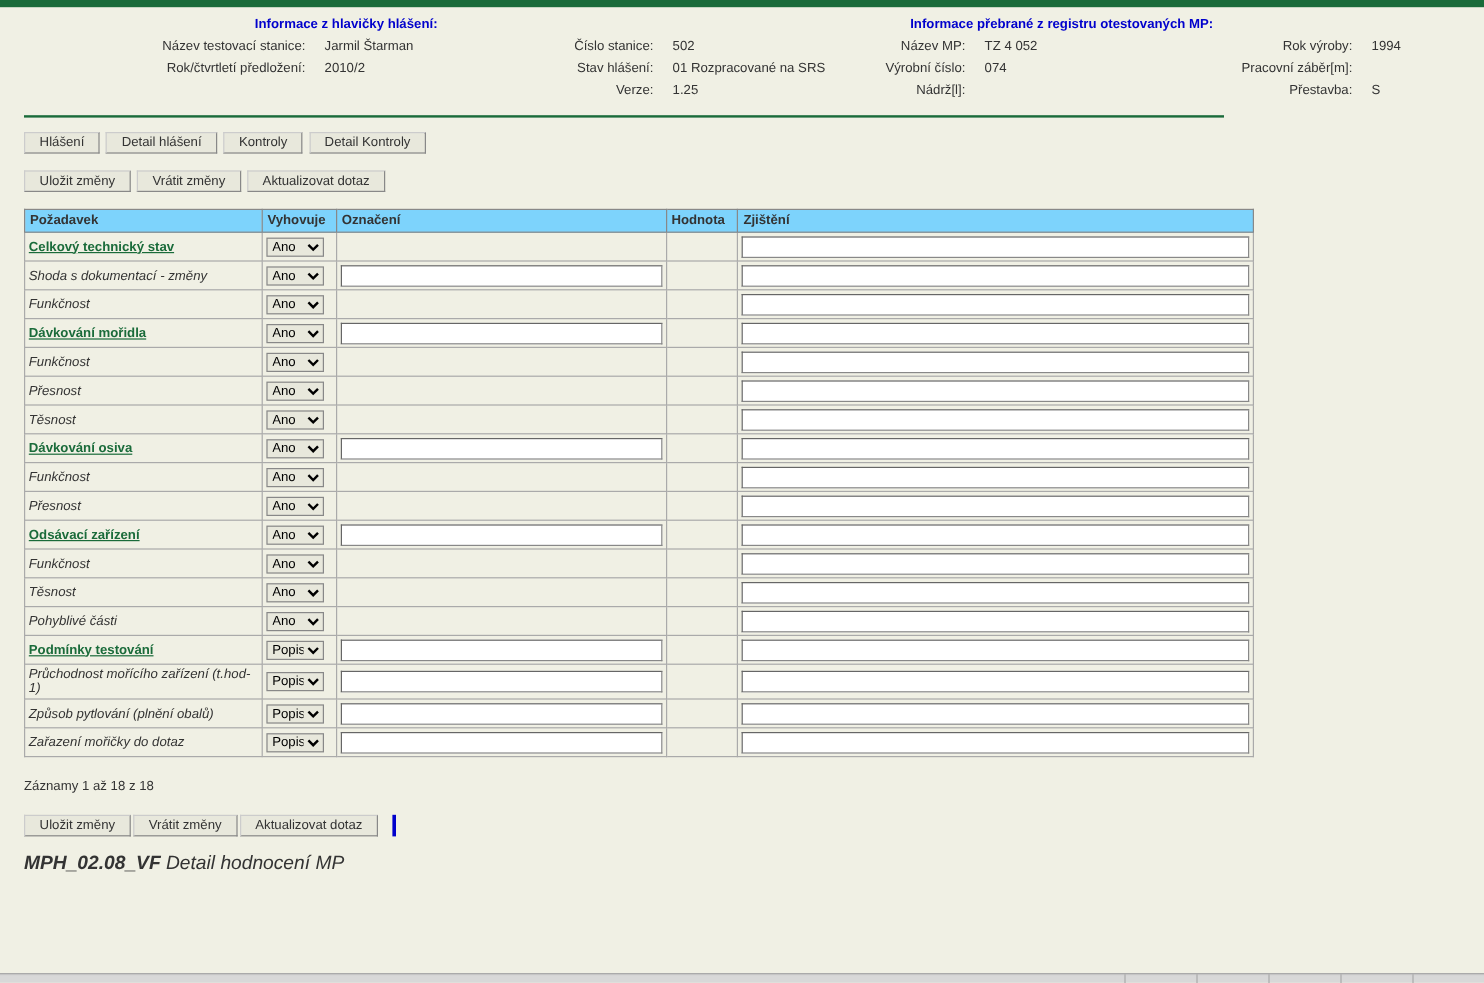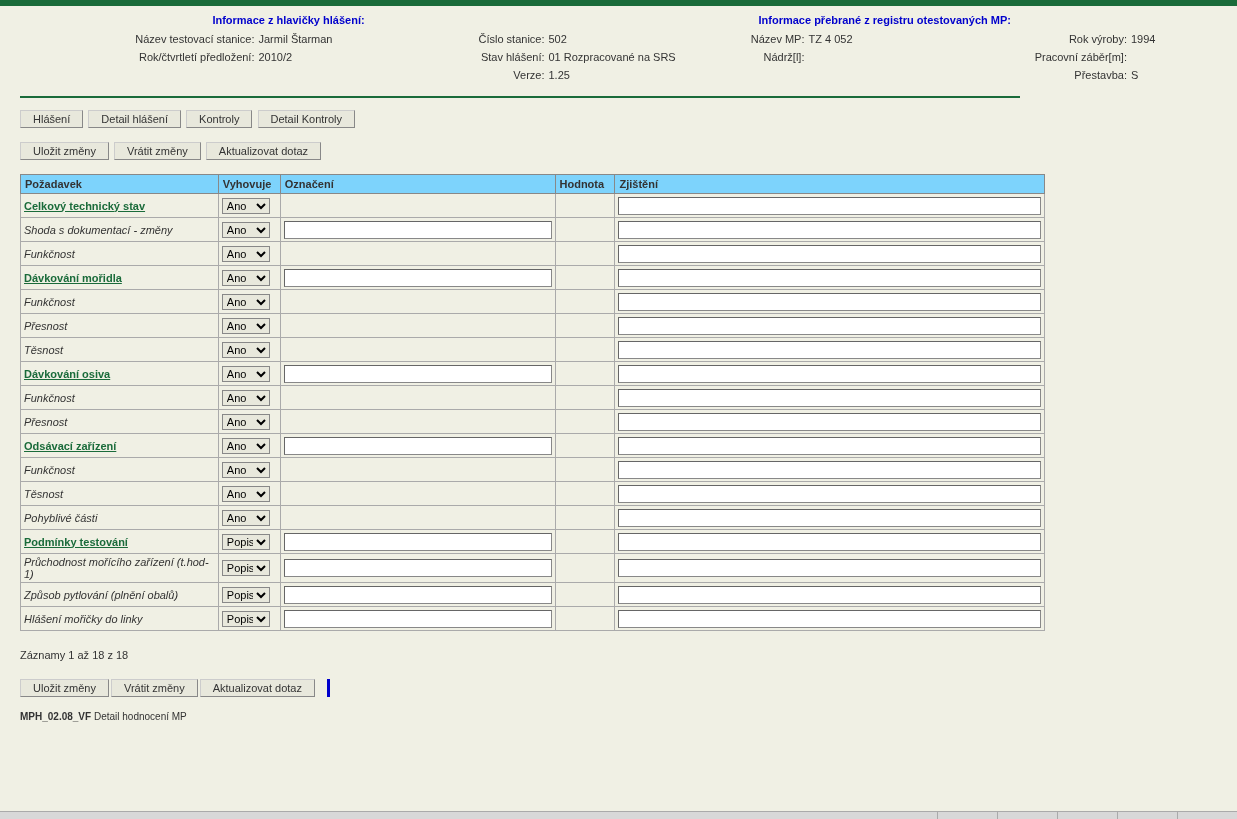--- a/index.html
+++ b/index.html
@@ -30,20 +30,21 @@
     color: #0000cc;
     font-weight: bold;
     font-size: 11px;
     text-align: center;
     margin-bottom: 4px;
   }
   .header-row {
     display: flex;
     font-size: 11px;
     line-height: 18px;
+    gap: 12px;
   }
   .header-label {
     text-align: right;
     padding-right: 4px;
     color: #333;
   }
   .header-value {
     font-weight: normal;
     color: #333;
   }
@@ -134,22 +135,23 @@
     align-items:center;
   }
   .blue-bar {
     display:inline-block;
     width:3px;
     height:18px;
     background:#0000cc;
     margin-left:10px;
   }
   .footer-code {
-    font-size: 10px;
+    font-size: 16px;
     margin-top: 4px;
+    font-style: italic;
   }
   .footer-code b { font-weight: bold; }
   .bottom-strip {
     position: fixed;
     bottom: 0;
     left: 0;
     right: 0;
     height: 8px;
     background: #d8d8d8;
     border-top: 1px solid #aaa;
@@ -203,20 +205,24 @@
             <div class="header-value">1.25</div>
           </div>
         </div>
     </div>
     <div class="header-col" style="flex:0 0 200px">
       <div class="header-title" style="text-align:right;margin-left:40px;white-space:nowrap">Informace přebrané z registru otestovaných MP:</div>
       <div id="r1-rows">
           <div class="header-row">
             <div class="header-label" style="width: 90px;">Název MP:</div>
             <div class="header-value">TZ 4 052</div>
+          </div>
+          <div class="header-row">
+            <div class="header-label" style="width: 90px;">Výrobní číslo:</div>
+            <div class="header-value">074</div>
           </div>
           <div class="header-row">
             <div class="header-label" style="width: 90px;">Nádrž[l]:</div>
             <div class="header-value"></div>
           </div>
         </div>
     </div>
     <div class="header-col" style="flex:0 0 200px">
       <div style="height:16px"></div>
       <div id="r2-rows">
@@ -378,21 +384,21 @@
           <td class="col-zjisteni"><input class="cell-input" style=""></td>
         </tr>
         <tr>
           <td class="col-pozadavek"><span class="sub-label">Způsob pytlování (plnění obalů)</span></td>
           <td class="col-vyhovuje"><select class="vyhovuje-sel"><option>Popis</option></select></td>
           <td class="col-oznaceni"><input class="cell-input" style=""></td>
           <td class="col-hodnota"></td>
           <td class="col-zjisteni"><input class="cell-input" style=""></td>
         </tr>
         <tr>
-          <td class="col-pozadavek"><span class="sub-label">Hlášení mořičky do linky</span></td>
+          <td class="col-pozadavek"><span class="sub-label">Zařazení mořičky do dotaz</span></td>
           <td class="col-vyhovuje"><select class="vyhovuje-sel"><option>Popis</option></select></td>
           <td class="col-oznaceni"><input class="cell-input" style=""></td>
           <td class="col-hodnota"></td>
           <td class="col-zjisteni"><input class="cell-input" style=""></td>
         </tr>
       </tbody>
   </table>
 
   <div class="records-info">Záznamy 1 až 18 z 18</div>
 

